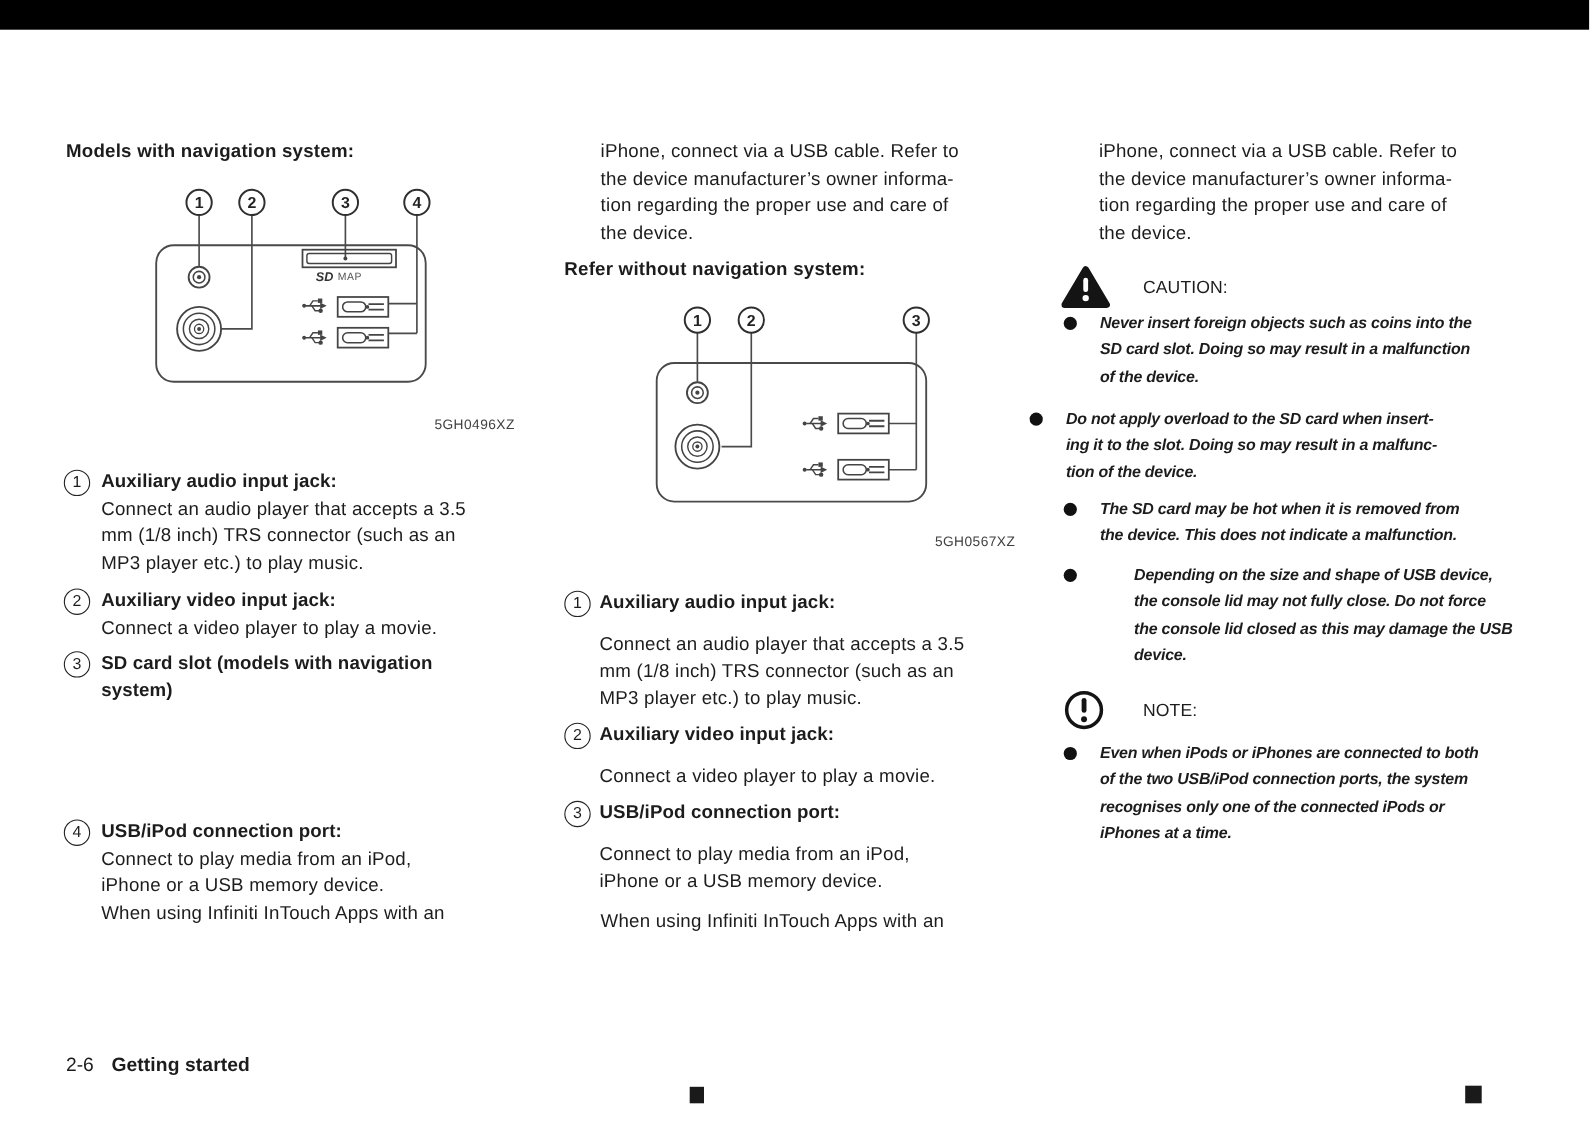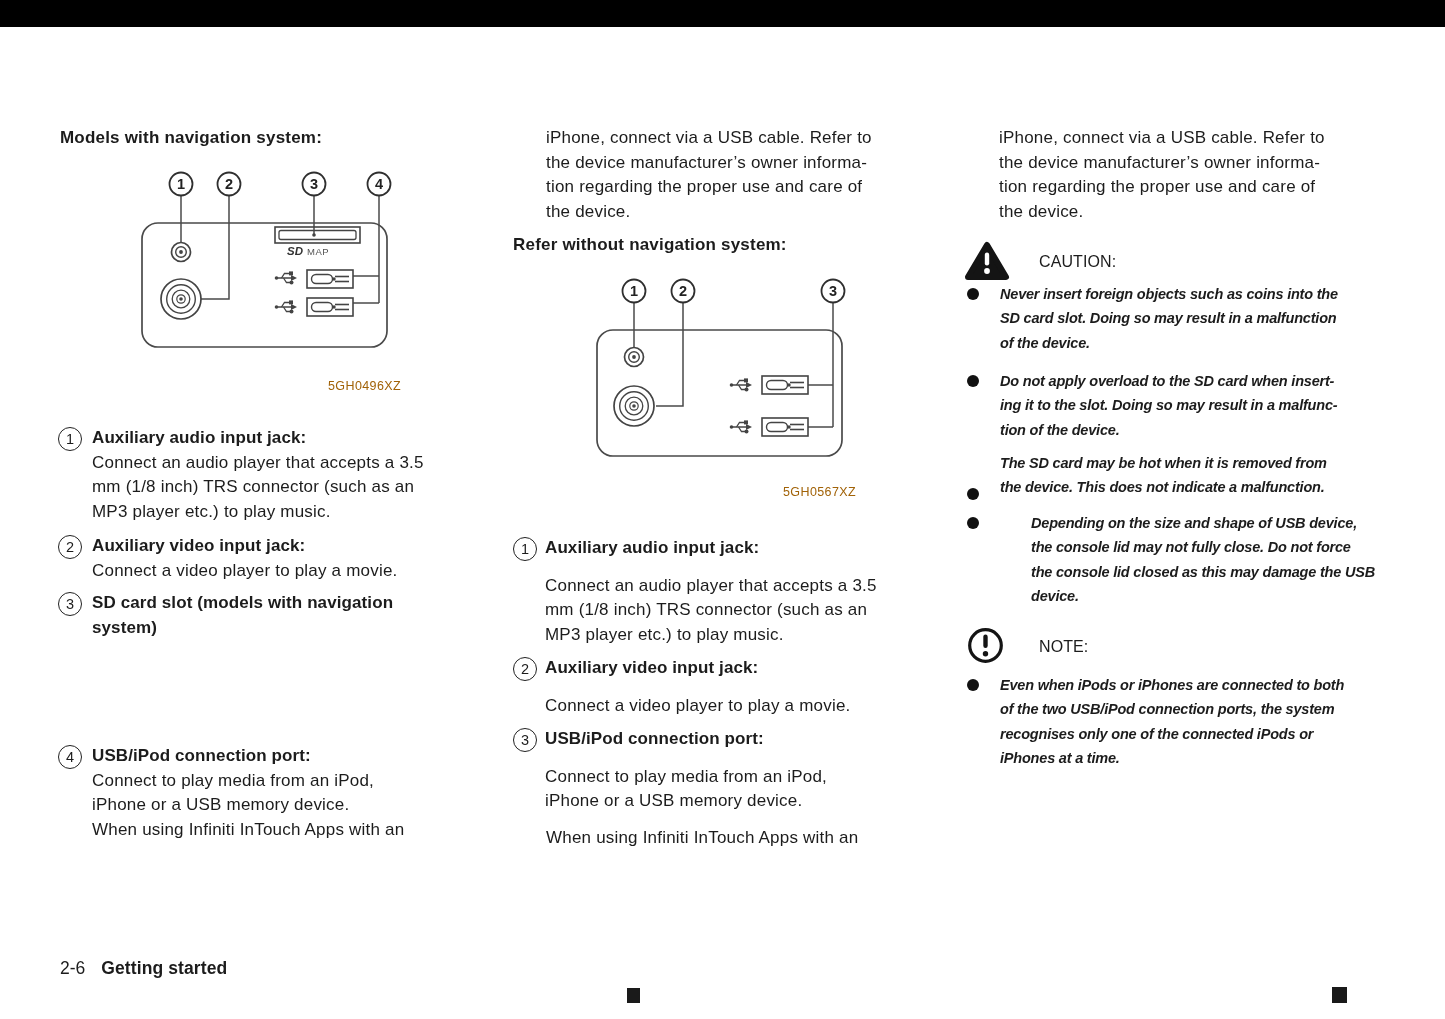--- a/index.html
+++ b/index.html
@@ -11,21 +11,21 @@
   .heading{font-weight:bold;font-size:17px;letter-spacing:0.2px;line-height:20px;}
   .t17{font-size:17px;line-height:24.6px;letter-spacing:0.2px;}
   .title17{font-weight:bold;font-size:17px;line-height:24.6px;letter-spacing:0.1px;}
   .boldsm{font-weight:bold;font-size:14.5px;line-height:24.3px;letter-spacing:-0.2px;}
   .item{position:absolute;display:flex;align-items:flex-start;}
   .badge{width:24px;height:24px;border:1.8px solid #222;border-radius:50%;flex:none;
          display:flex;align-items:center;justify-content:center;font-size:14.5px;line-height:1;
          box-sizing:border-box;margin-top:1px;}
   .gap10{margin-left:10px;}
   .gap8{margin-left:8px;}
-  .caption{font-size:12.5px;letter-spacing:0.4px;color:#a16207;text-align:left;width:140px;}
+  .caption{font-size:12.5px;letter-spacing:0.4px;color:#404040;text-align:right;width:140px;}
   .bullet{position:absolute;display:flex;align-items:flex-start;font-style:italic;}
   .dot{width:12px;height:12px;border-radius:50%;background:#111;flex:none;margin:6px 21px 0 4px;}
   .seclabel{font-weight:normal;font-size:16px;letter-spacing:0.1px;margin-left:12px;}
   .mark{position:absolute;background:#1a1a1a;}
   svg text{font-family:"Liberation Sans","DejaVu Sans",sans-serif;}
   .fig{position:absolute;}
 </style>
 </head>
 <body>
 
@@ -258,27 +258,27 @@
     <circle cx="23" cy="31" r="2.9" fill="#fff"></circle>
   </svg>
   <div class="abs seclabel" style="left:1027px;top:253px;">CAUTION:</div>
 
   <div class="bullet" style="left:963px;top:282px;width:430px;">
     <span class="dot"></span>
     <div class="boldsm pre">Never insert foreign objects such as coins into the
 SD card slot. Doing so may result in a malfunction
 of the device.</div>
   </div>
-  <div class="bullet" style="left:963px;top:369px;width:430px;">
+  <div class="bullet" style="left:932px;top:369px;width:430px;">
     <span class="dot"></span>
     <div class="boldsm pre">Do not apply overload to the SD card when insert-
 ing it to the slot. Doing so may result in a malfunc-
 tion of the device.</div>
   </div>
-  <div class="bullet" style="left:963px;top:451px;width:430px;align-items:flex-end;">
+  <div class="bullet" style="left:963px;top:451px;width:430px;">
     <span class="dot"></span>
     <div class="boldsm pre">The SD card may be hot when it is removed from
 the device. This does not indicate a malfunction.</div>
   </div>
   <div class="bullet" style="left:963px;top:511px;width:430px;gap:31px;">
     <span class="dot"></span>
     <div class="boldsm pre">Depending on the size and shape of USB device,
 the console lid may not fully close. Do not force
 the console lid closed as this may damage the USB
 device.</div>

